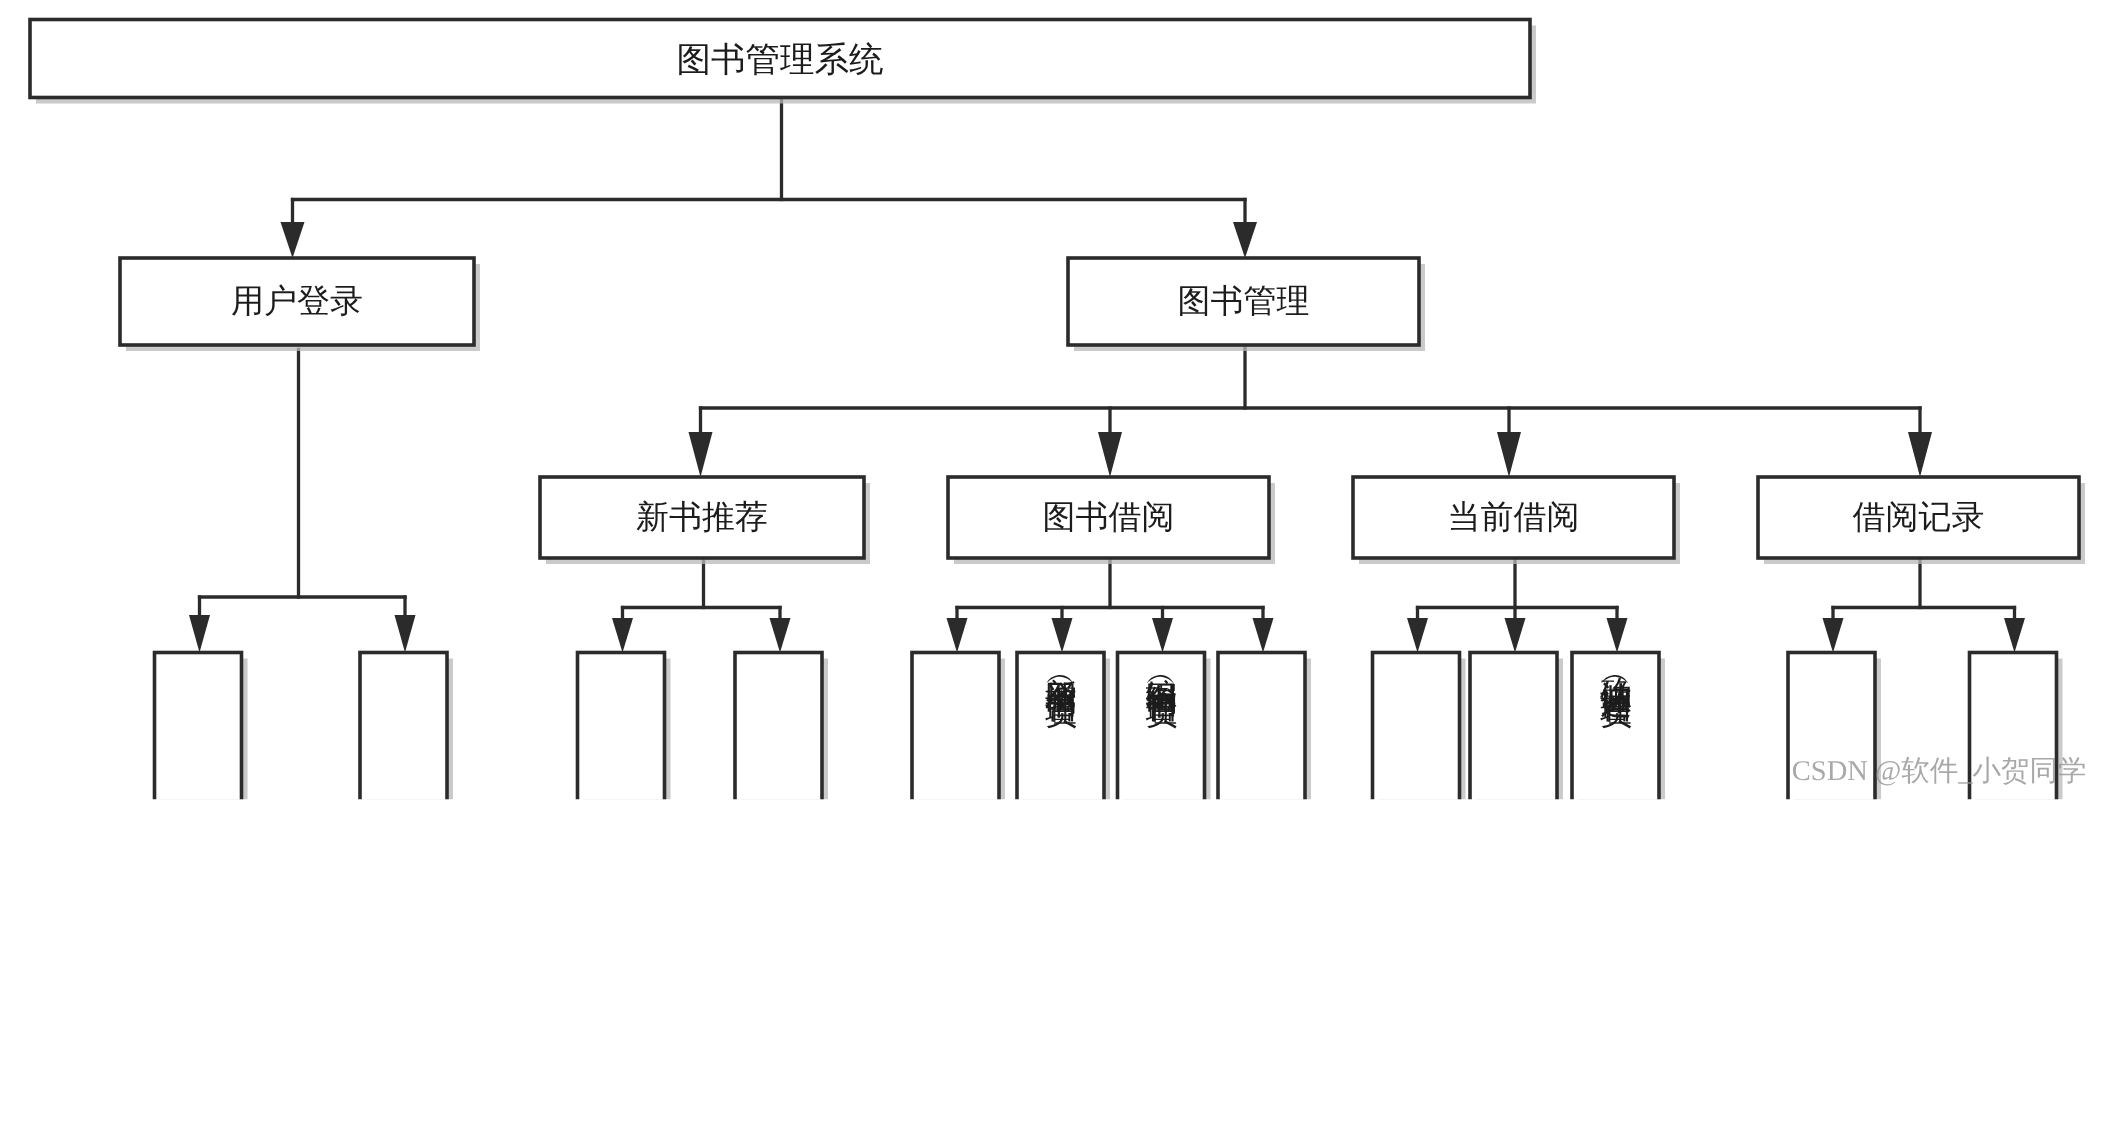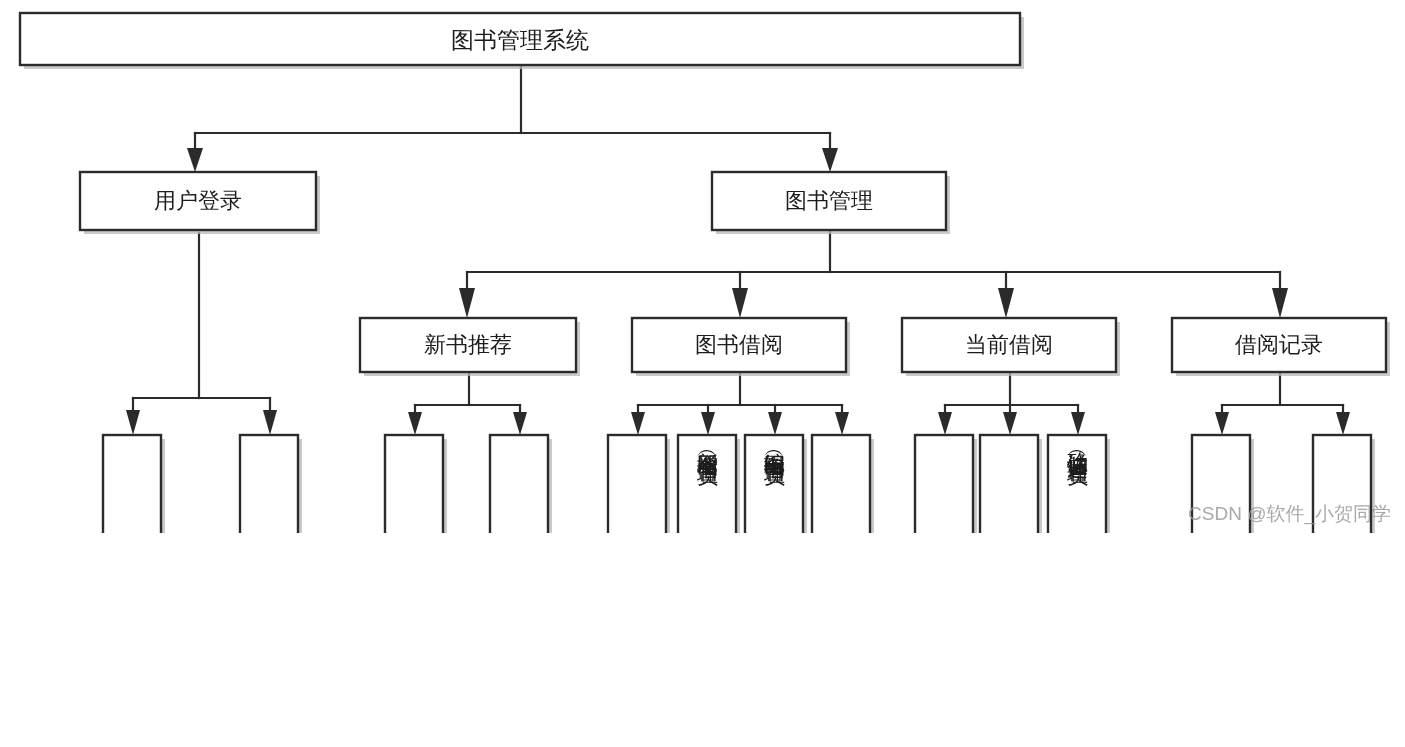--- a/index.html
+++ b/index.html
@@ -70,21 +70,21 @@
     line-height: 1.18;
     letter-spacing: 2px;
     color: #1c1c1c;
     white-space: nowrap;
     text-align: center;
   }
   .watermark {
     position: absolute;
     right: 14px;
     bottom: 6px;
-    font-family: Liberation Sans, sans-serif;
+    font-family: Liberation Serif, serif;
     font-size: 19px;
     color: #9a9a9a;
     opacity: 0.85;
     white-space: nowrap;
     pointer-events: none;
   }
 </style>
 </head>
 <body>
 

